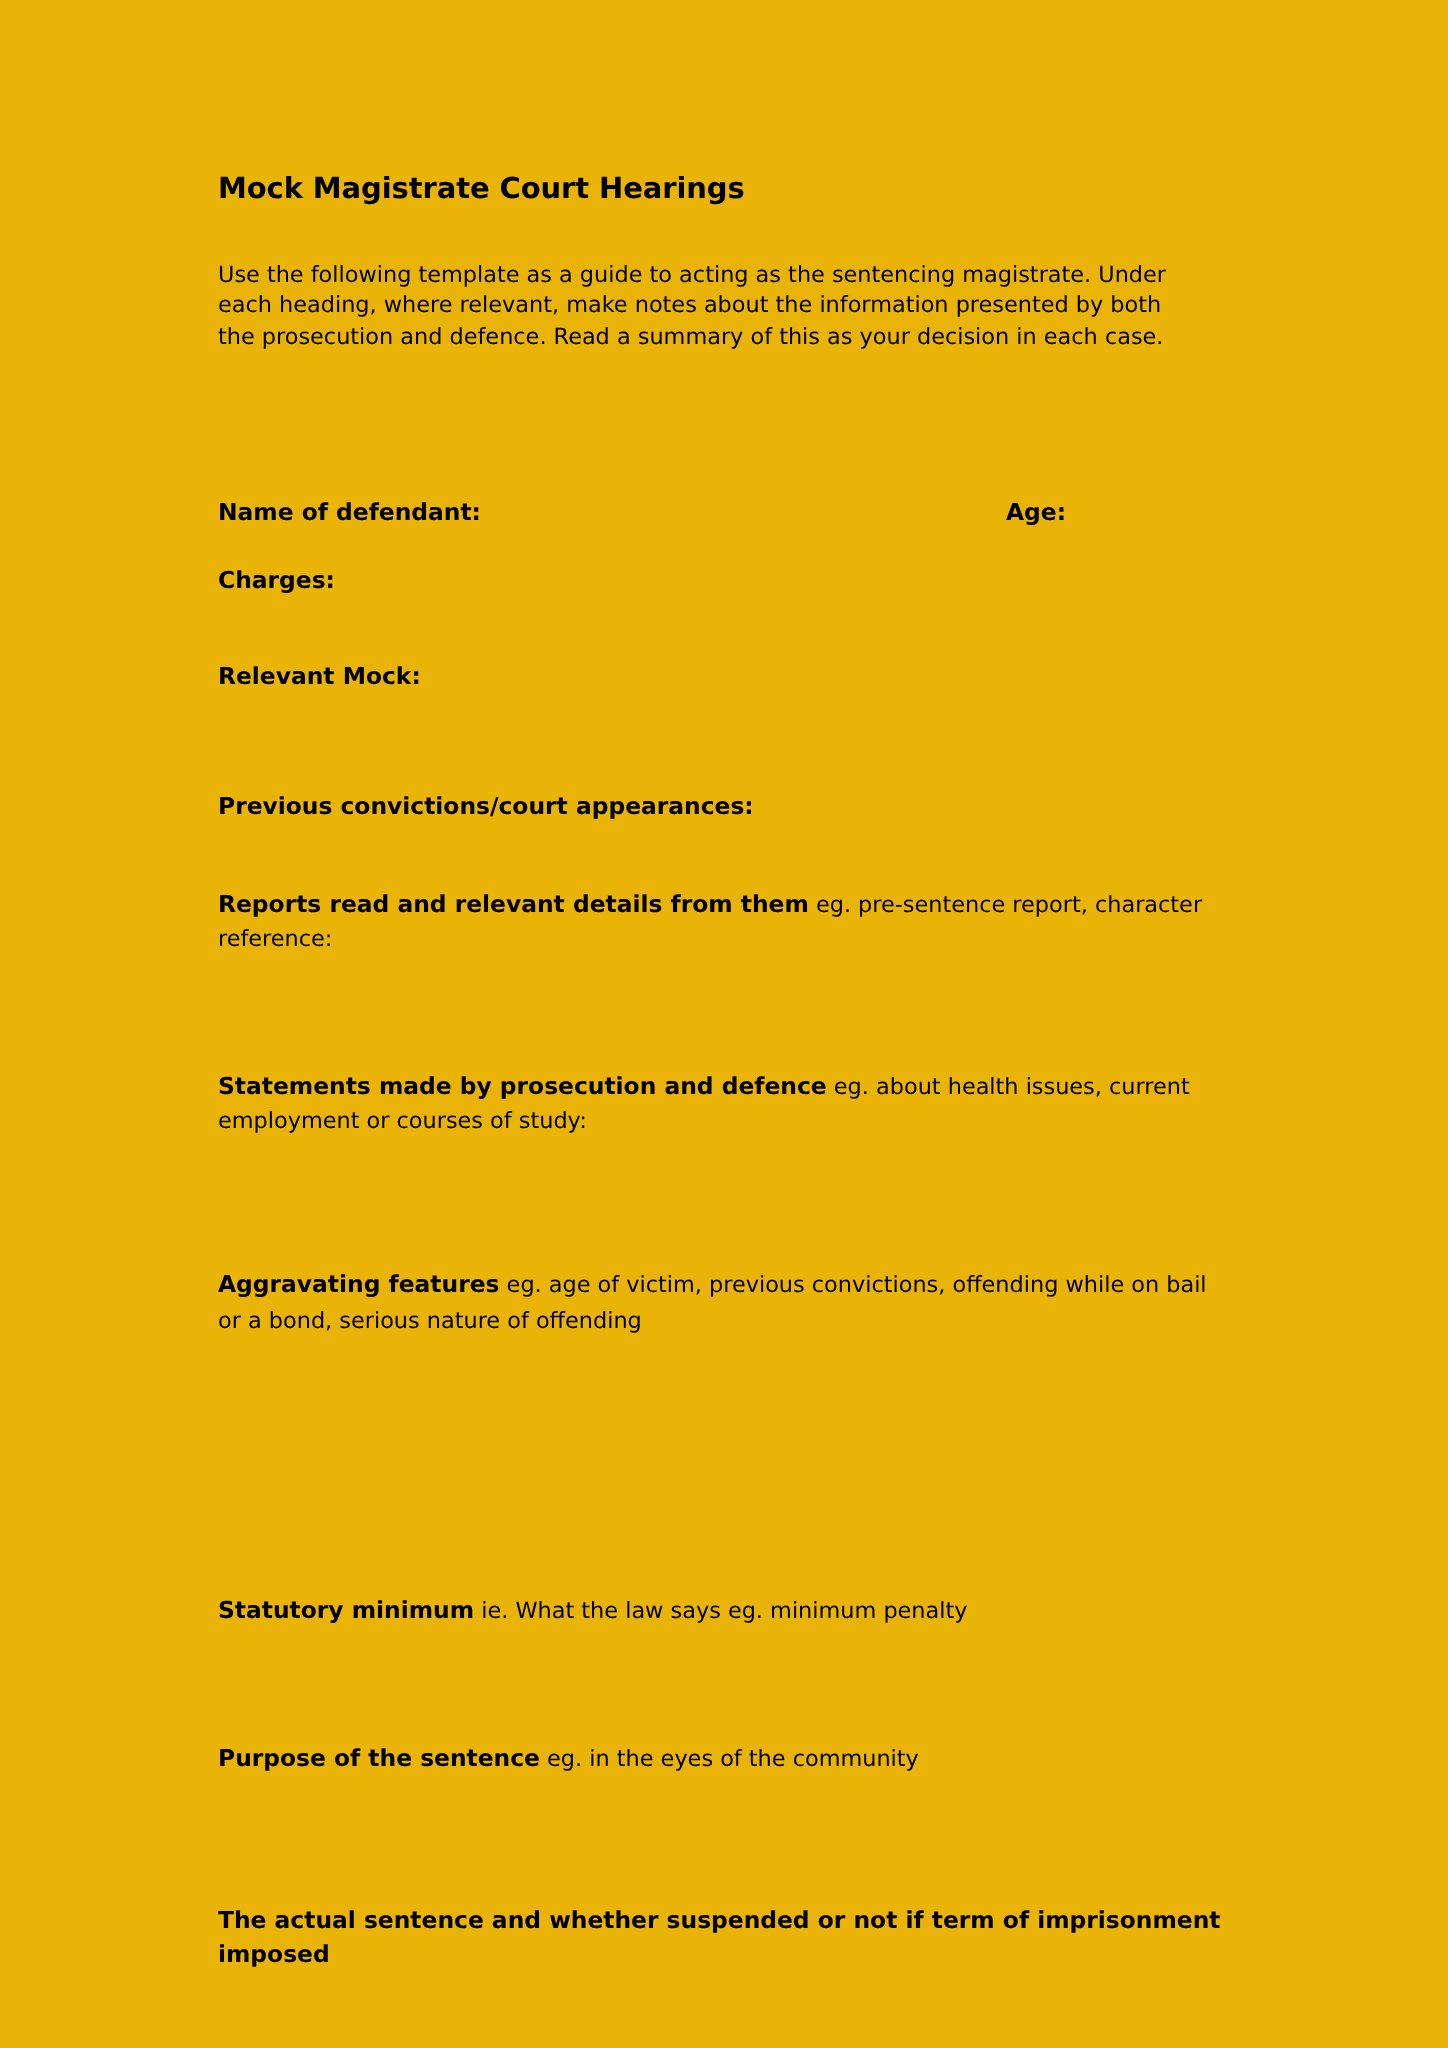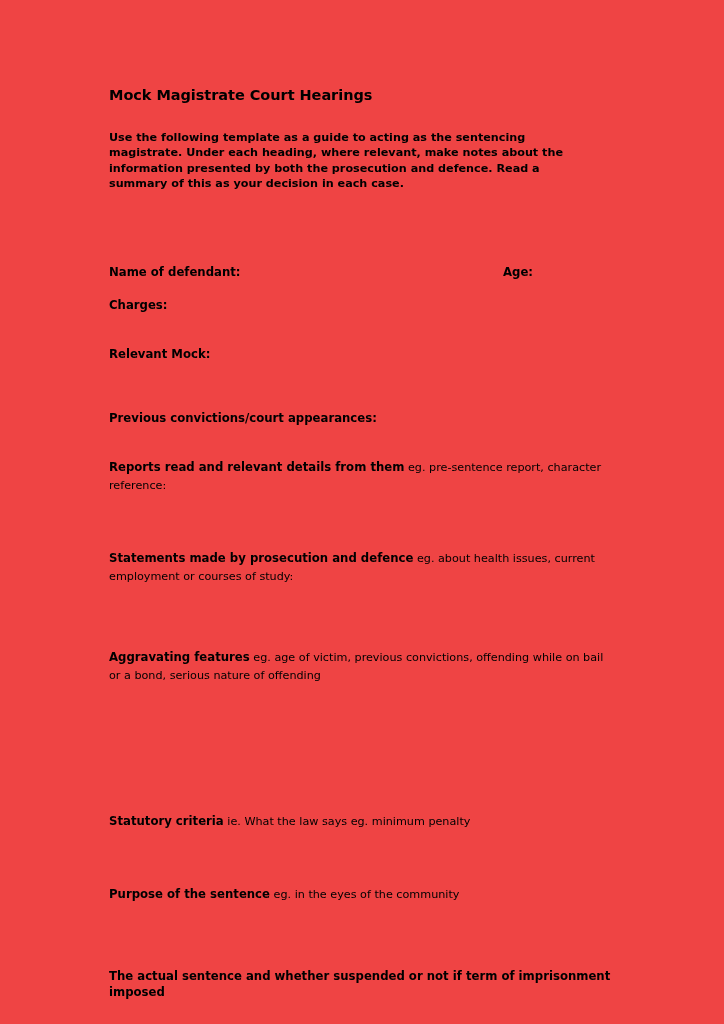--- a/index.html
+++ b/index.html
@@ -15,21 +15,21 @@
     overflow: hidden;
     font-family: "DejaVu Sans", sans-serif;
     color: #000000;
     -webkit-font-smoothing: antialiased;
   }
 
   
   .page {
     position: absolute;
     inset: 0;
-    background: #ef4444;
+    background: #eab308;
   }
 
   
   .doc-body {
     position: absolute;
     left: 109px;
     top: 86px;
     width: 505px;
   }
 
@@ -46,21 +46,21 @@
     white-space: nowrap;
   }
 
   
   .intro {
     margin: 0;
     padding-top: 25px;
     width: 487px;
     font-size: 11.2px;
     line-height: 15.4px;
-    font-weight: bold;
+    font-weight: normal;
   }
 
   
   .section {
     font-size: 11.7px;
     line-height: 16.6px;
   }
   .section .heading {
     font-weight: bold;
   }
@@ -149,21 +149,21 @@
     <div class="section">
       <span class="heading">Aggravating features</span><span class="detail"> eg. age of victim, previous convictions, offending while on bail or a bond, serious nature of offending</span>
     </div>
 
     <div class="gap-2xl"></div>
 
 
     <div class="gap-2xl"></div>
 
     <div class="section">
-      <span class="heading">Statutory criteria</span><span class="detail"> ie. What the law says eg. minimum penalty</span>
+      <span class="heading">Statutory minimum</span><span class="detail"> ie. What the law says eg. minimum penalty</span>
     </div>
 
     <div class="gap-xl"></div>
 
     <div class="section">
       <span class="heading">Purpose of the sentence</span><span class="detail"> eg. in the eyes of the community</span>
     </div>
 
     <div class="gap-2xl"></div>
 

